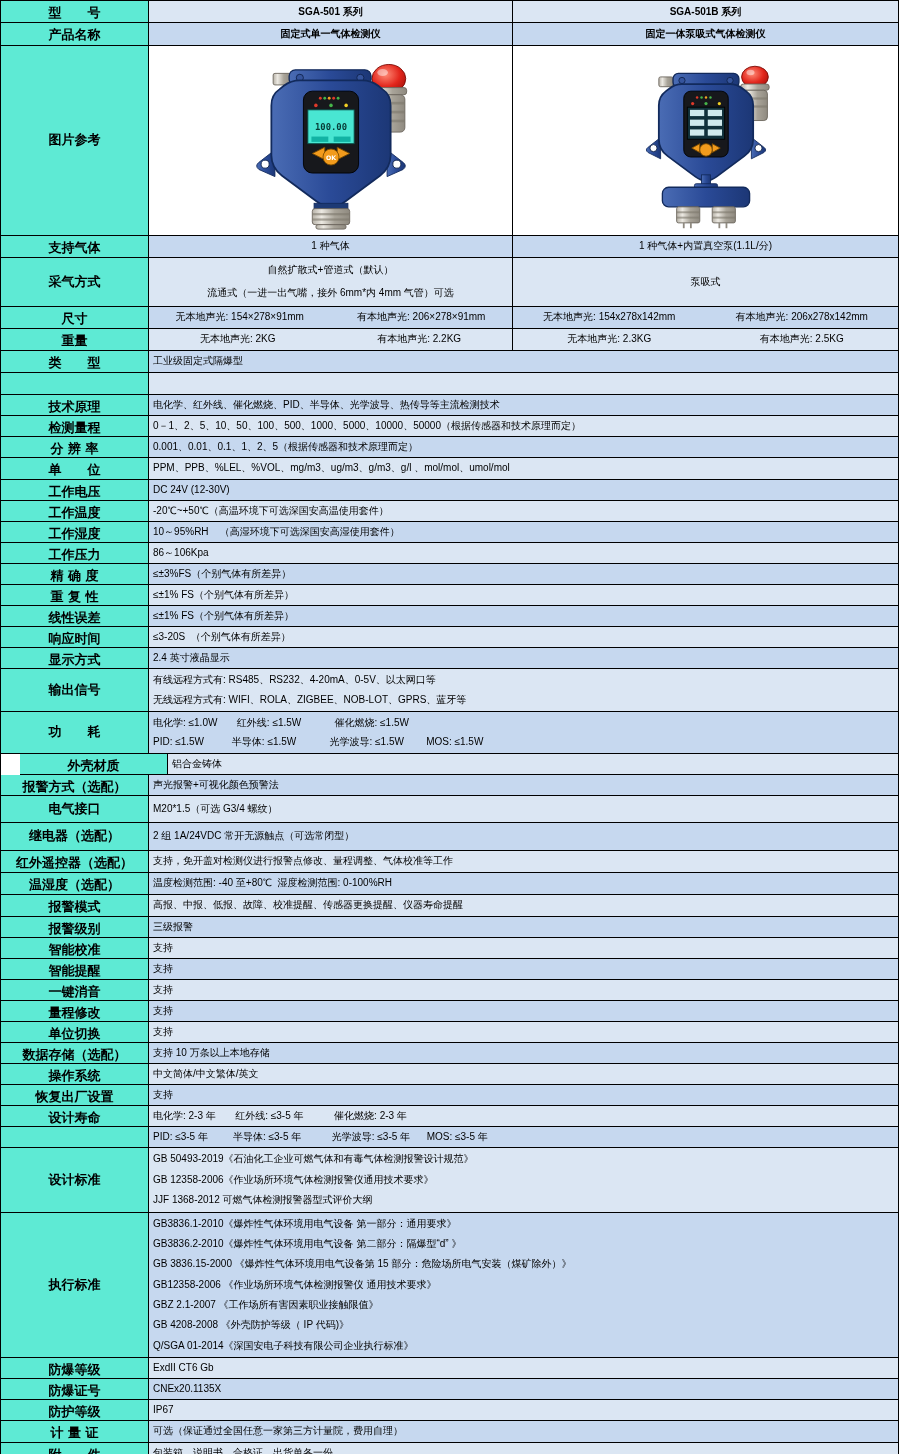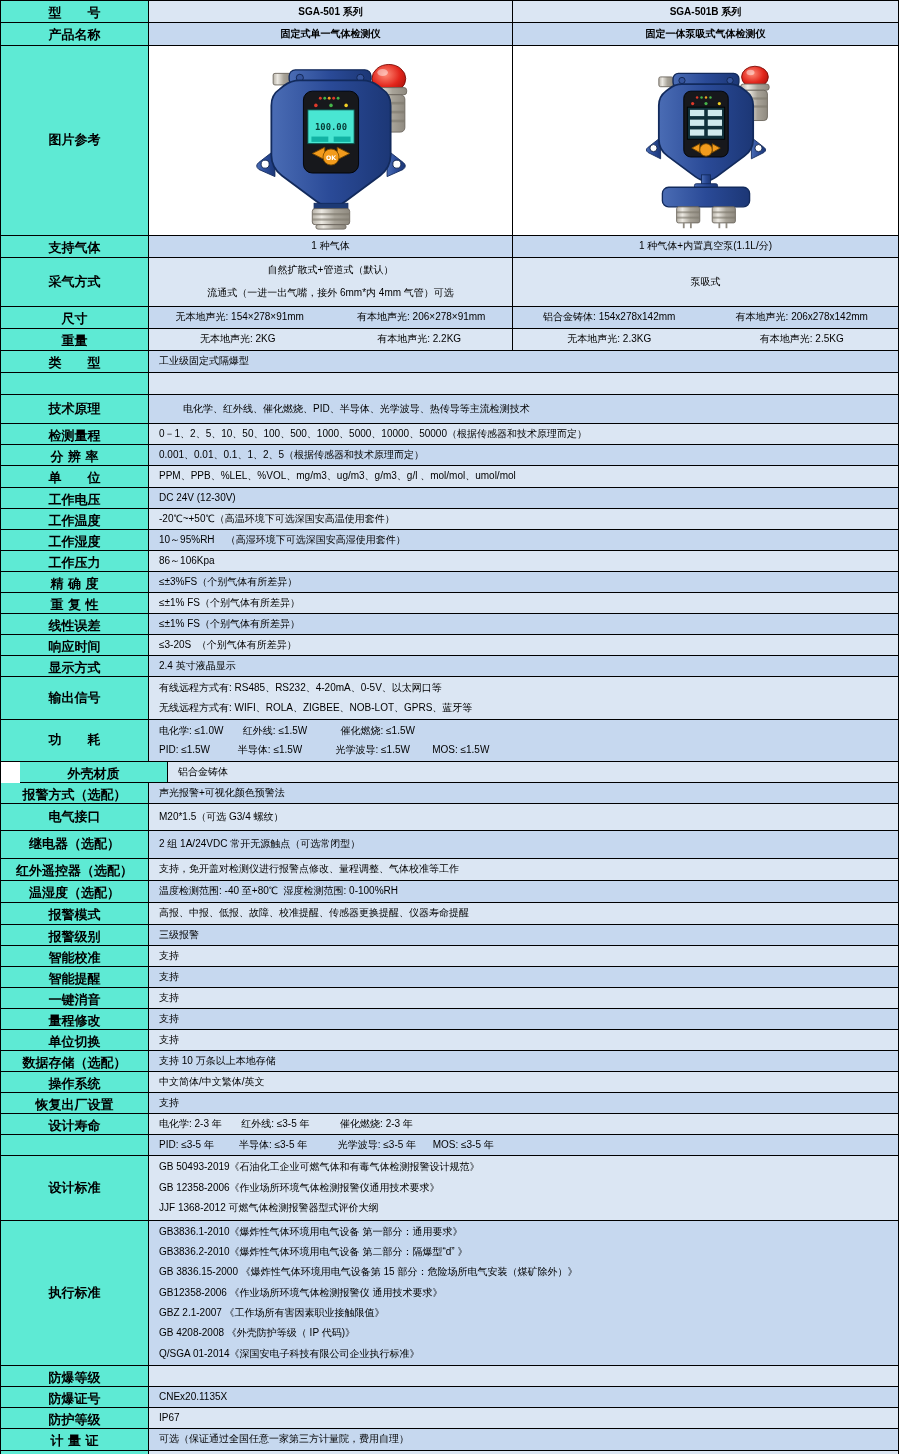--- a/index.html
+++ b/index.html
@@ -33,21 +33,21 @@
     padding: 12px 2px;
   }
   .value {
     font-family: Liberation Sans, sans-serif;
     font-size: 10px;
     display: flex;
     flex-direction: column;
     justify-content: space-around;
     padding: 1px 0;
   }
-  .value.full { flex: 1; padding-left: 10px; }
+  .value.full { flex: 1; padding-left: 4px; }
   .value.center { align-items: center; text-align: center; }
   .c1 { width: 363px; flex: 0 0 363px; }
   .c2 { flex: 1; border-left: 1px solid #000; }
   .ln { white-space: pre-wrap; line-height: 1.45; }
   .segrow {
     display: flex;
     width: 100%;
     justify-content: space-around;
     align-items: center;
   }
@@ -243,21 +243,21 @@
         <div class="cell value center c2">
           <div class="ln">泵吸式</div>
         </div>
       </div>
       <div class="row mid" style="height: 22px;">
         <div class="cell label">尺寸</div>
         <div class="cell value center c1">
           <div class="ln segrow"><span>无本地声光: 154×278×91mm</span><span>有本地声光: 206×278×91mm</span></div>
         </div>
         <div class="cell value center c2">
-          <div class="ln segrow"><span>铝合金铸体: 154x278x142mm</span><span>有本地声光: 206x278x142mm</span></div>
+          <div class="ln segrow"><span>无本地声光: 154x278x142mm</span><span>有本地声光: 206x278x142mm</span></div>
         </div>
       </div>
       <div class="row light" style="height: 22px;">
         <div class="cell label">重量</div>
         <div class="cell value center c1">
           <div class="ln segrow"><span>无本地声光: 2KG</span><span>有本地声光: 2.2KG</span></div>
         </div>
         <div class="cell value center c2">
           <div class="ln segrow"><span>无本地声光: 2.3KG</span><span>有本地声光: 2.5KG</span></div>
         </div>
@@ -270,21 +270,21 @@
         <div class="cell value full">
           <div class="ln">工业级固定式隔爆型</div>
         </div>
       </div>
       <div class="row light" style="height: 22px; flex-direction: column;">
         <div class="cell label">检测气体</div>
         <div class="cell value full">
           <div class="ln">1000 多种可燃、有毒、挥发性气体</div>
         </div>
       </div>
-      <div class="row mid" style="height: 29px; gap: 24px;">
+      <div class="row mid" style="height: 21px;">
         <div class="cell label">技术原理</div>
         <div class="cell value full">
           <div class="ln">电化学、红外线、催化燃烧、PID、半导体、光学波导、热传导等主流检测技术</div>
         </div>
       </div>
       <div class="row light" style="height: 21px;">
         <div class="cell label">检测量程</div>
         <div class="cell value full">
           <div class="ln">0－1、2、5、10、50、100、500、1000、5000、10000、50000（根据传感器和技术原理而定）</div>
         </div>
@@ -492,20 +492,23 @@
           <div class="ln">GB3836.2-2010《爆炸性气体环境用电气设备 第二部分：隔爆型“d” 》</div>
           <div class="ln">GB 3836.15-2000 《爆炸性气体环境用电气设备第 15 部分：危险场所电气安装（煤矿除外）》</div>
           <div class="ln">GB12358-2006 《作业场所环境气体检测报警仪 通用技术要求》</div>
           <div class="ln">GBZ 2.1-2007 《工作场所有害因素职业接触限值》</div>
           <div class="ln">GB 4208-2008 《外壳防护等级（ IP 代码)》</div>
           <div class="ln">Q/SGA 01-2014《深国安电子科技有限公司企业执行标准》</div>
         </div>
       </div>
       <div class="row light" style="height: 21px;">
         <div class="cell label">防爆等级</div>
+        <div class="cell value full">
+          <div class="ln">ExdII CT6 Gb</div>
+        </div>
       </div>
       <div class="row mid" style="height: 21px;">
         <div class="cell label">防爆证号</div>
         <div class="cell value full">
           <div class="ln">CNEx20.1135X</div>
         </div>
       </div>
       <div class="row light" style="height: 21px;">
         <div class="cell label">防护等级</div>
         <div class="cell value full">

